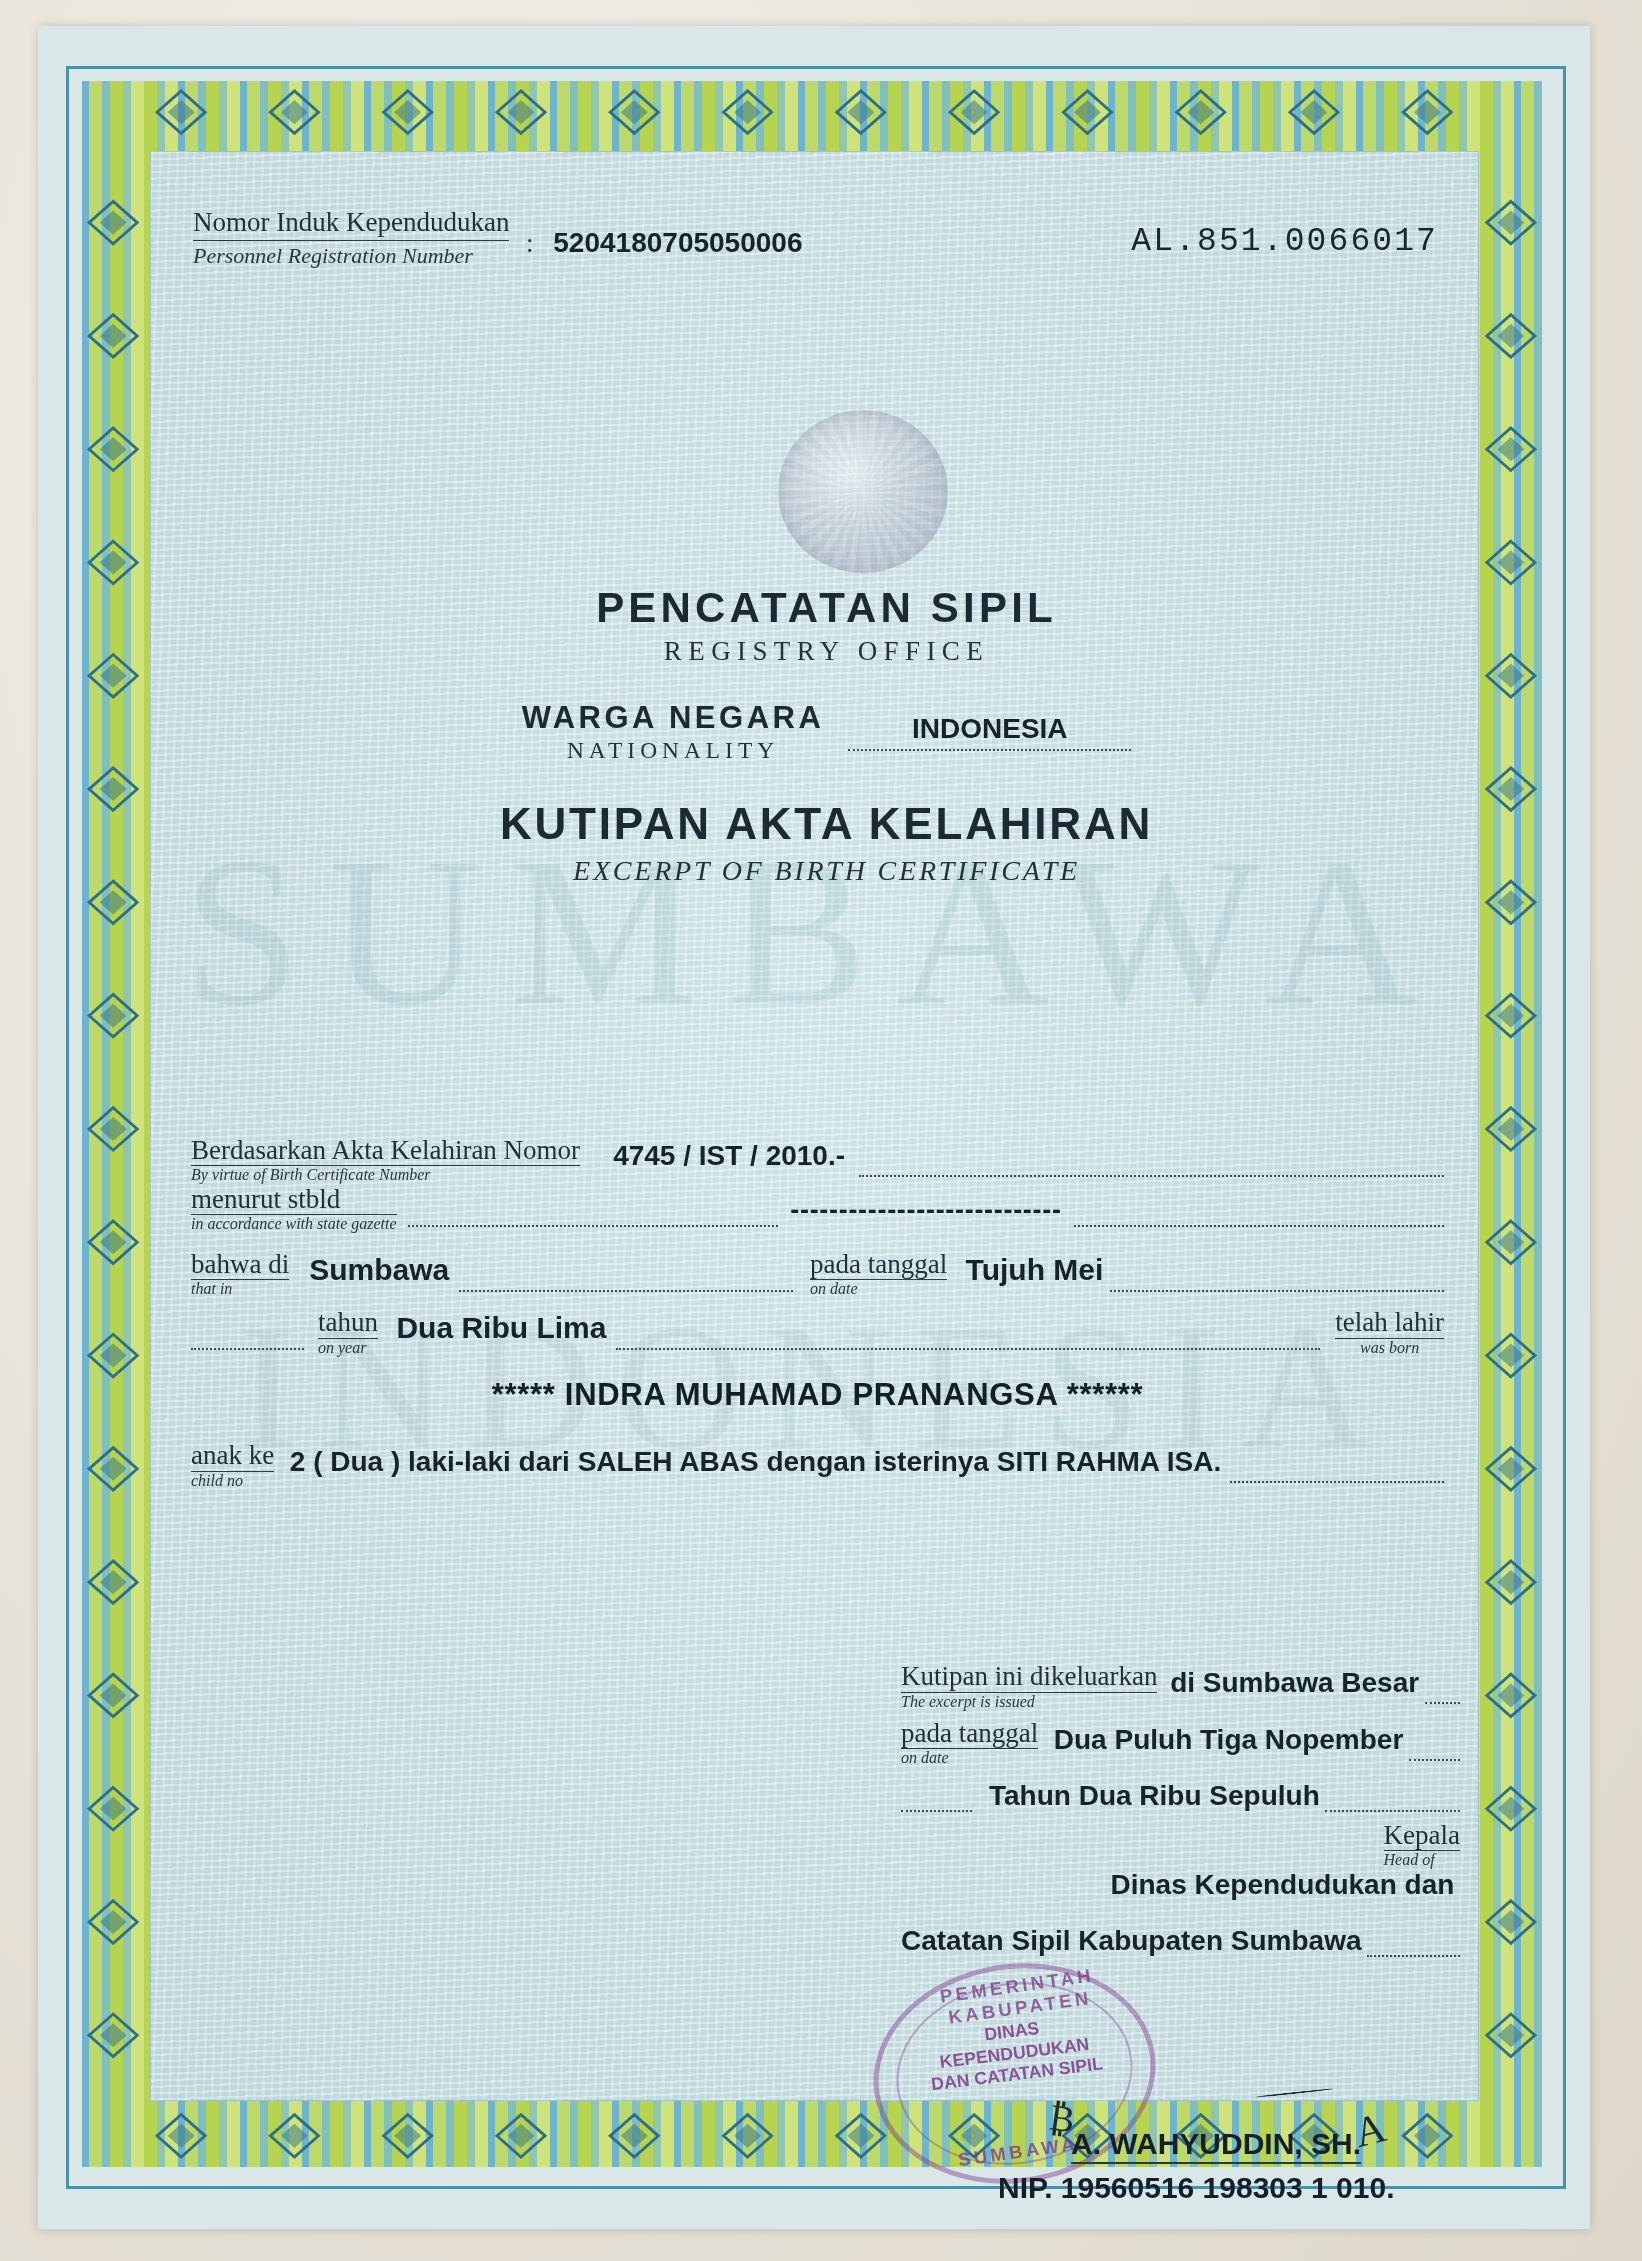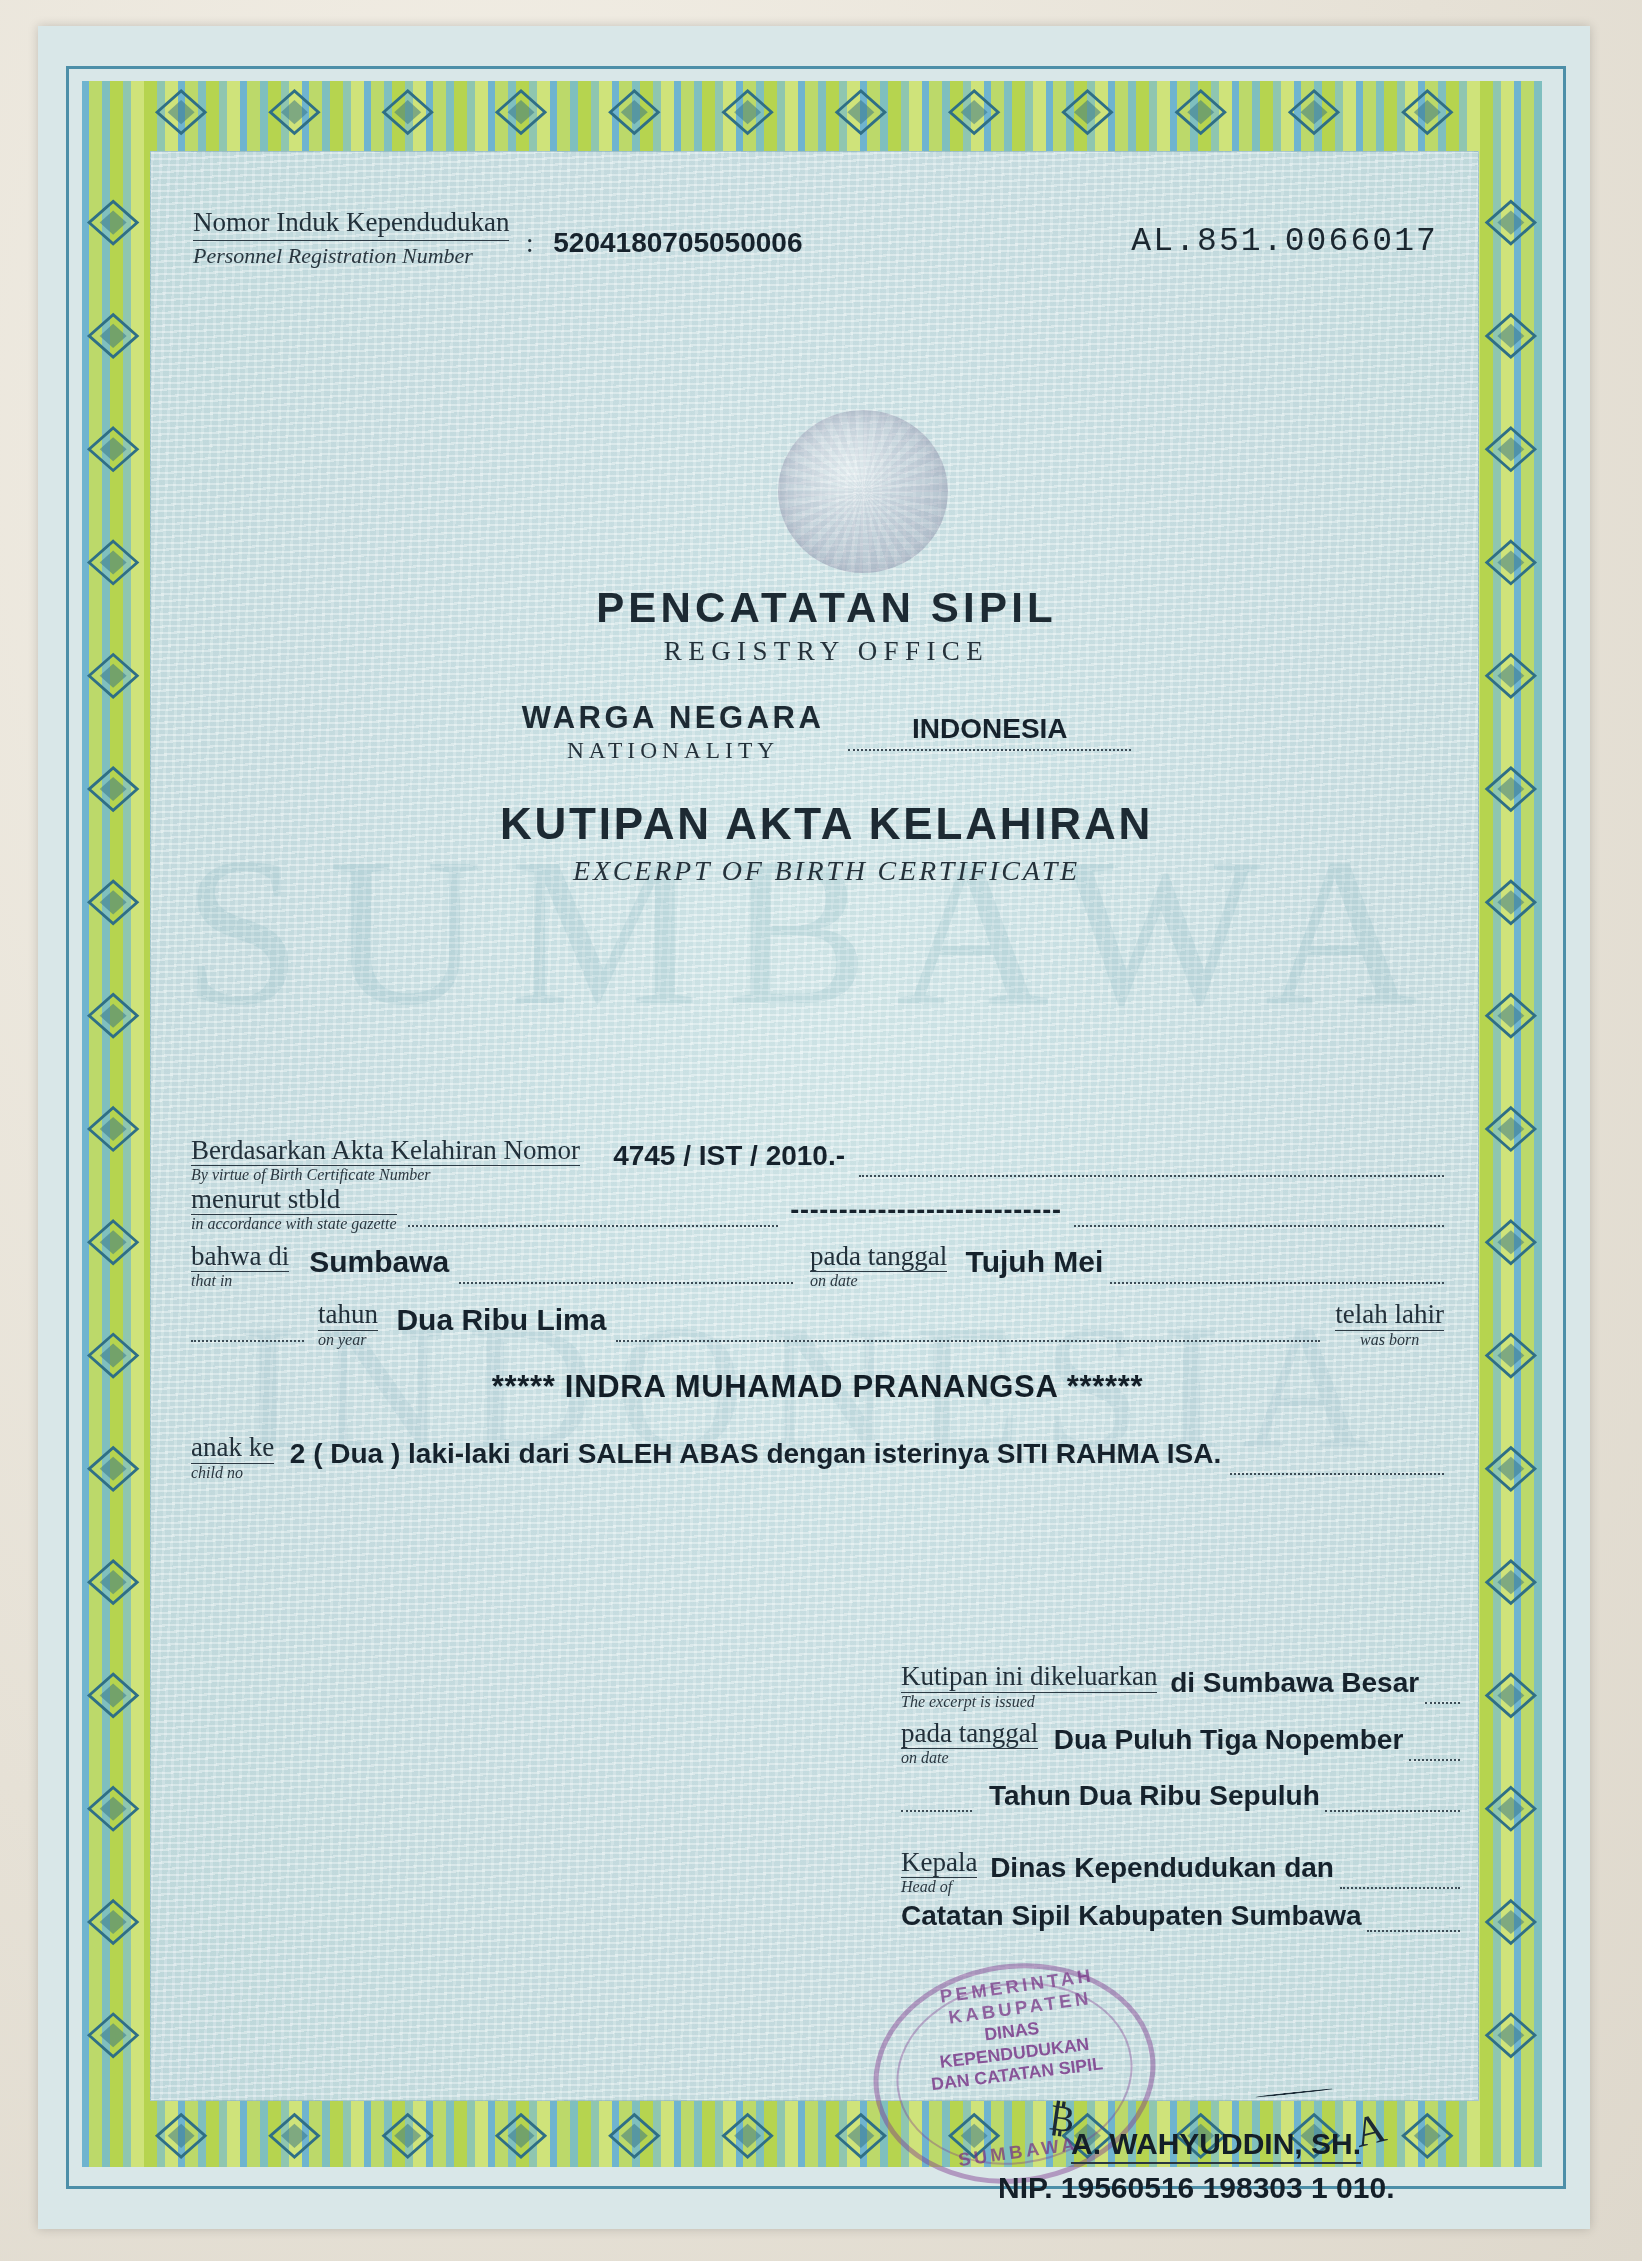--- a/index.html
+++ b/index.html
@@ -493,21 +493,21 @@
         <div class="row" style="margin-top:1.4px;">
           <div class="lbl-stack">
             <div class="lbl-ind u">menurut stbld</div>
             <div class="lbl-eng">in accordance with state gazette</div>
           </div>
           <div class="dots" style="margin-left:11.3px;"></div>
           <div class="val v38" style="margin:0 12.7px 7px 12.7px; letter-spacing:0.7px;">----------------------------</div>
           <div class="dots"></div>
         </div>
 
-        <div class="row" style="margin-top:9px;">
+        <div class="row" style="margin-top:17px;">
           <div class="lbl-stack">
             <div class="lbl-ind u">bahwa di</div>
             <div class="lbl-eng">that in</div>
           </div>
           <div class="val v42" style="margin:0 10px 11.3px 20px;">Sumbawa</div>
           <div class="dots"></div>
           <div class="lbl-stack" style="margin-left:17px;">
             <div class="lbl-ind u">pada tanggal</div>
             <div class="lbl-eng">on date</div>
           </div>
@@ -560,21 +560,21 @@
           <div class="val v40" style="margin:0 5.7px 11.3px 15.6px;">Dua Puluh Tiga Nopember</div>
           <div class="dots"></div>
         </div>
 
         <div class="row" style="margin-top:12.7px;">
           <div class="dots" style="max-width:71px;"></div>
           <div class="val v40" style="margin:0 5.7px 7px 17px;">Tahun  Dua Ribu Sepuluh</div>
           <div class="dots"></div>
         </div>
 
-        <div class="row" style="margin-top:29px;">
+        <div class="row" style="margin-top:2px;flex-direction:column;">
           <div class="lbl-stack">
             <div class="lbl-ind u">Kepala</div>
             <div class="lbl-eng">Head of</div>
           </div>
           <div class="val v40" style="margin:0 5.7px 11.3px 12.7px;">Dinas Kependudukan dan</div>
           <div class="dots"></div>
         </div>
 
         <div class="row" style="margin-top:4.2px;">
           <div class="val v40" style="margin:0 5.7px 7px 0;">Catatan Sipil Kabupaten Sumbawa</div>

